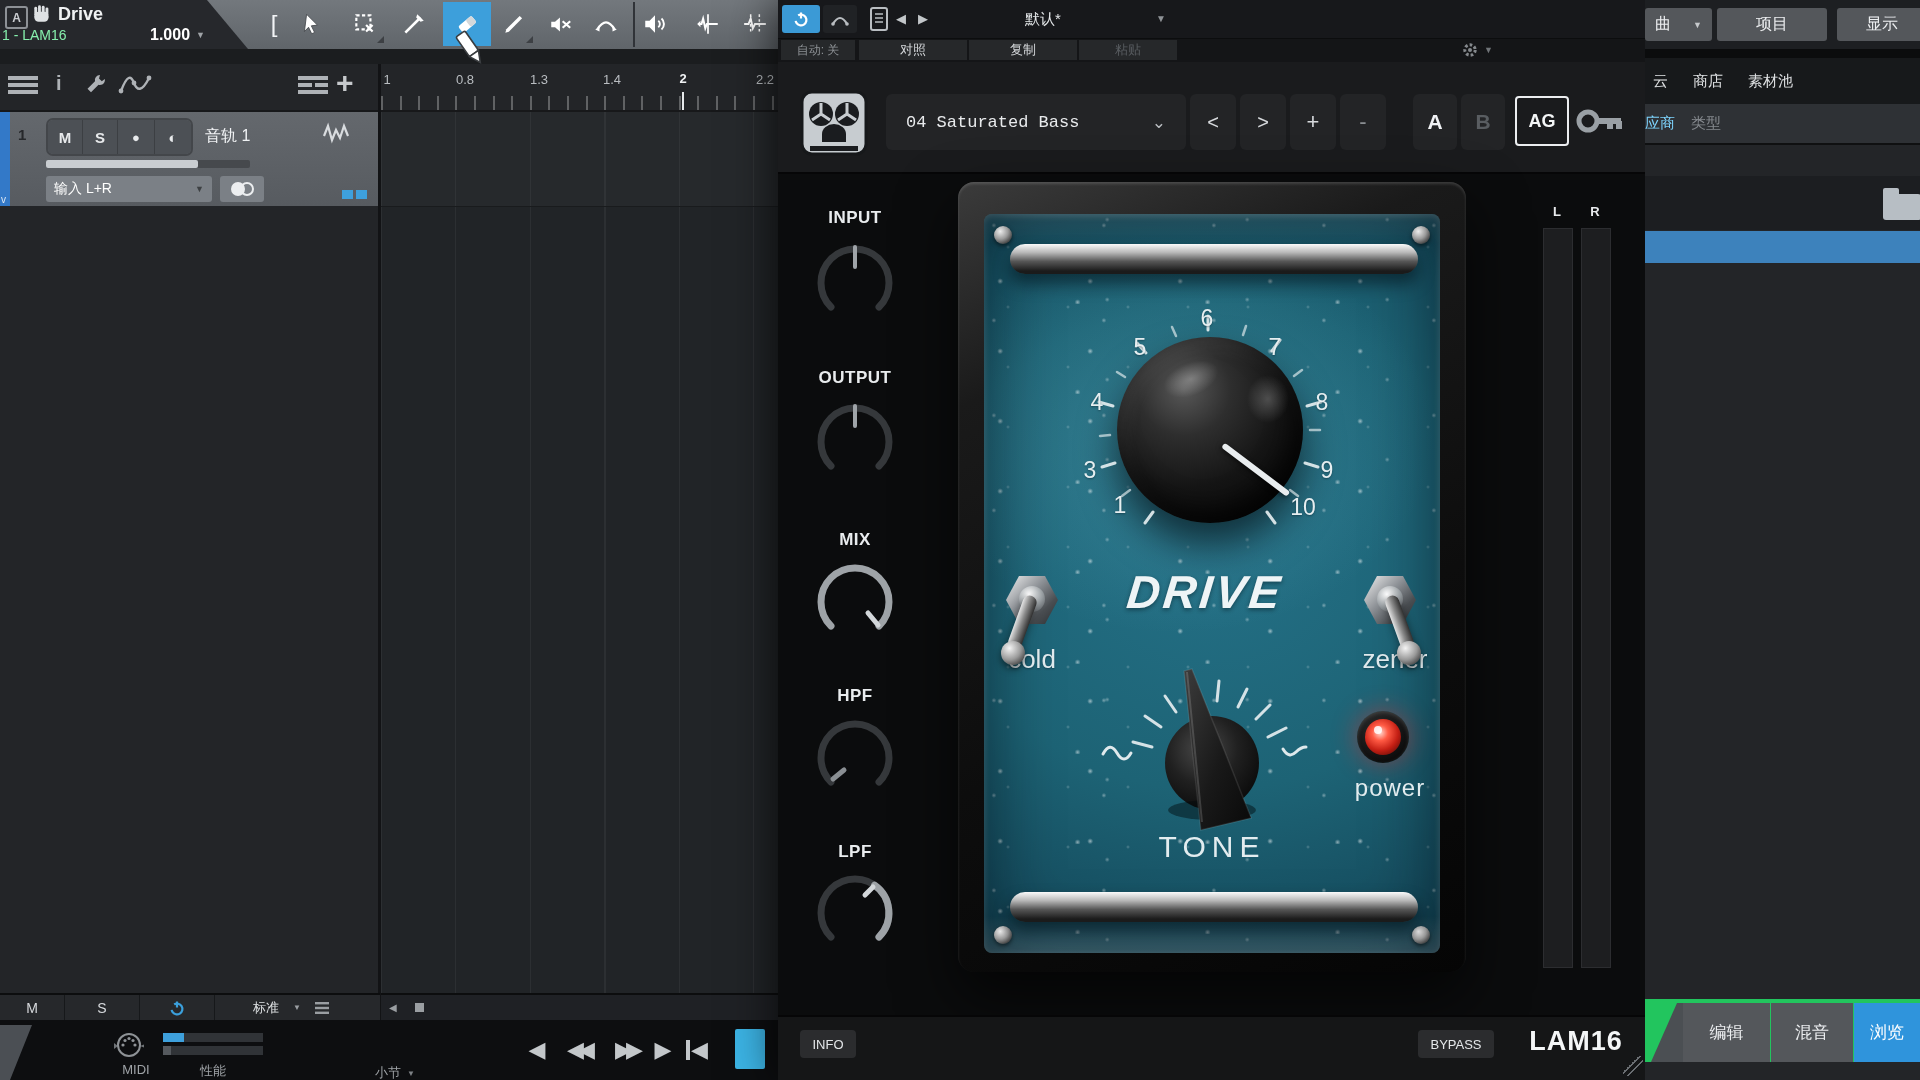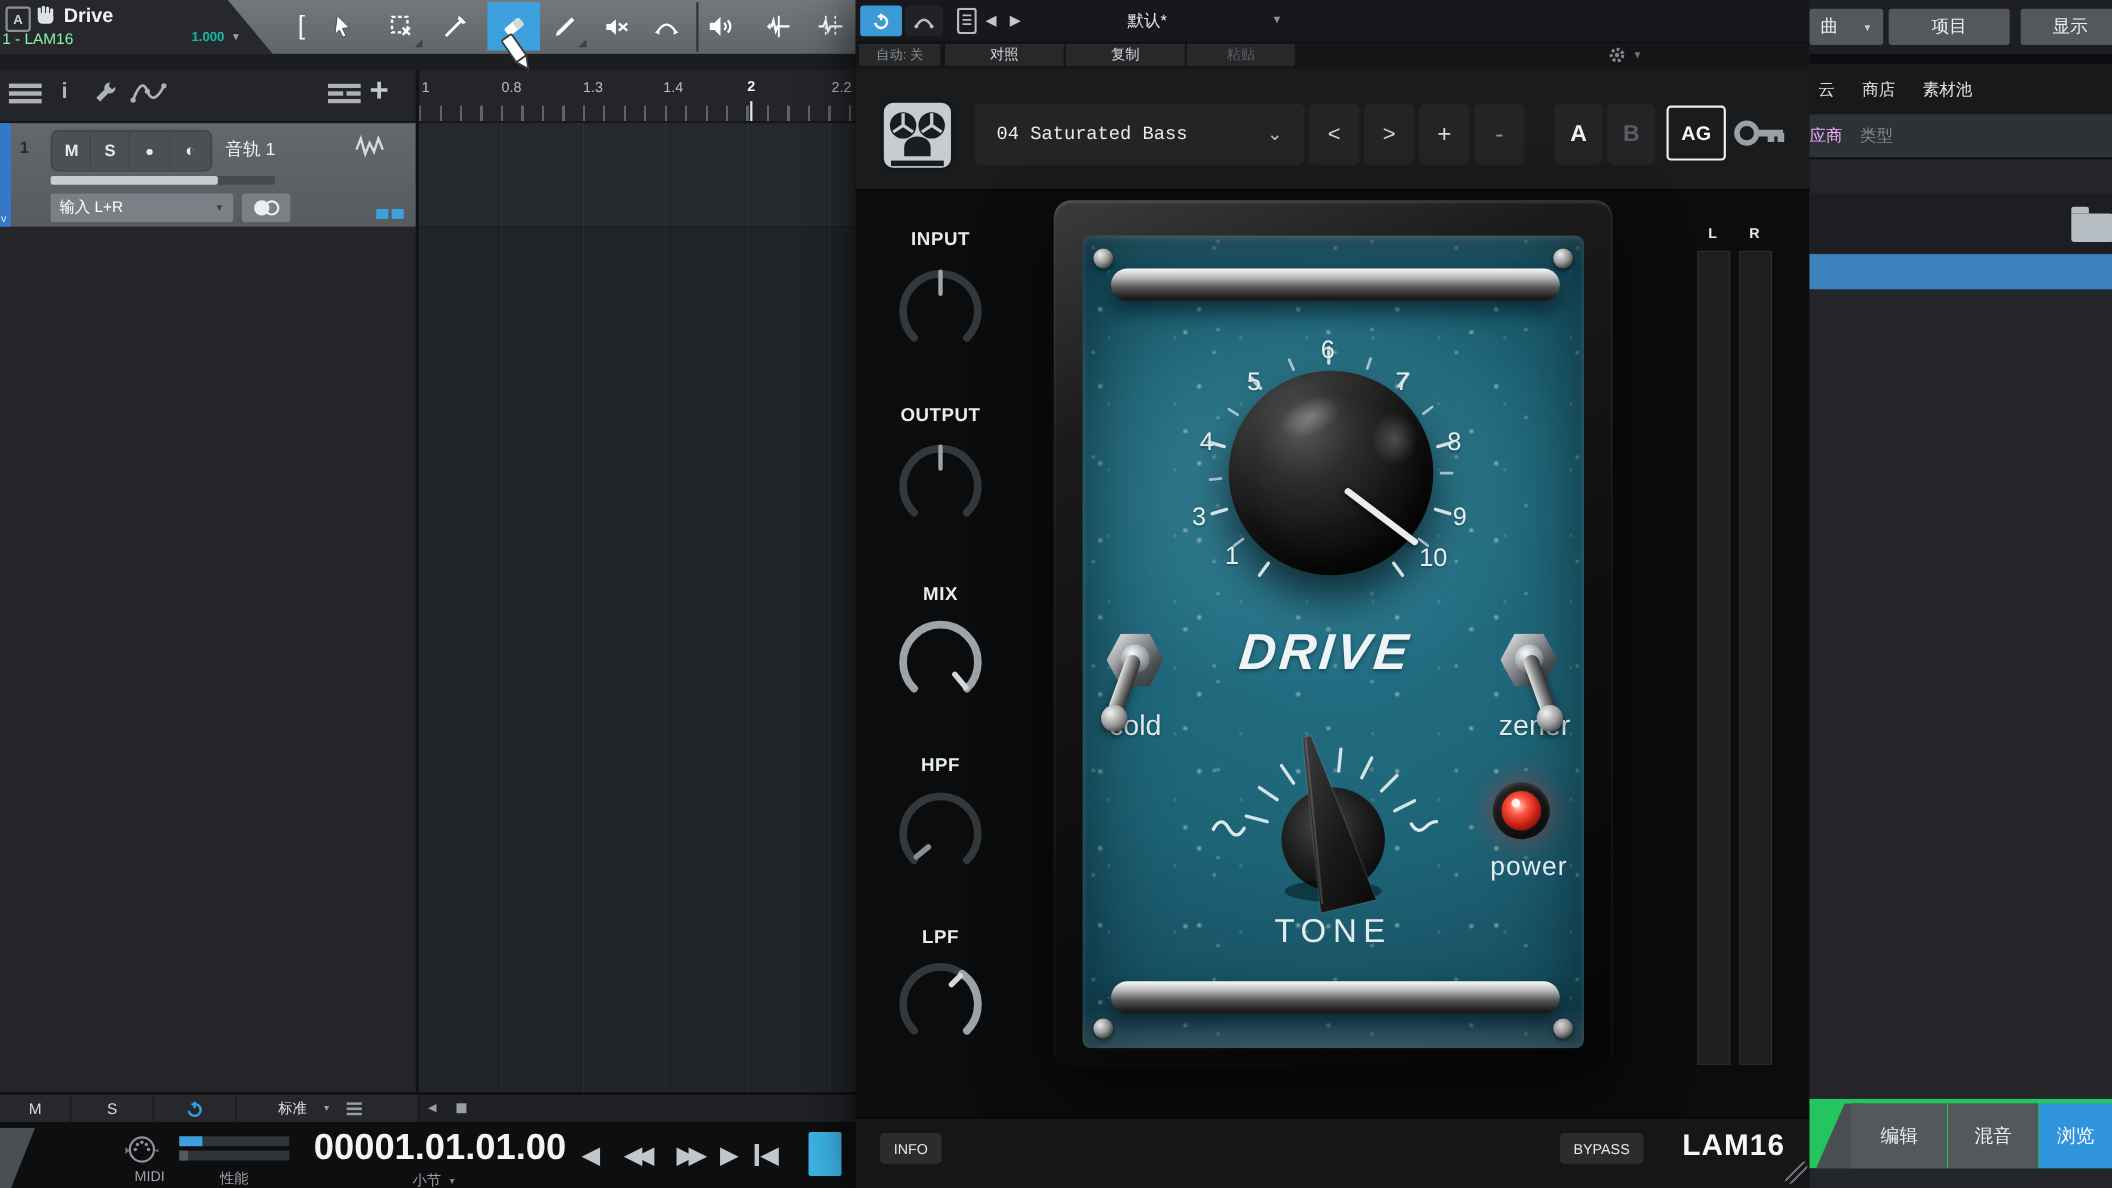--- a/index.html
+++ b/index.html
@@ -82,21 +82,21 @@
           <rect x="6.4" y="2" width="2.6" height="9" rx="1.3"></rect>
           <rect x="9.8" y="2.6" width="2.6" height="9" rx="1.3"></rect>
           <rect x="13.2" y="4" width="2.6" height="8" rx="1.3"></rect>
           <rect x="3" y="8" width="13" height="9" rx="4"></rect>
         </g>
       </svg>
   </span>
   <div class="abs" style="left:58px;top:4px;font-size:18px;font-weight:bold;color:#f0f2f3;">Drive</div>
   <div class="abs" style="left:2px;top:27px;font-size:14px;color:#86efac;">1 - LAM16</div>
   <div class="abs lft" style="left:150px;top:26px;">
-    <span style="font-size:12px;font-weight:bold;color:#14b8a6;margin-left:24px;">1.000</span>
+    <span style="font-size:16px;font-weight:bold;color:#ffffff;">1.000</span>
     <span style="font-size:9px;color:#9fa3a7;margin-left:6px;">▼</span>
   </div>
 
   <div class="abs ctr tool" style="left:252px;font-size:24px;color:#f2f4f6;">
       <span>[</span>
     </div>
   <div class="abs ctr tool" style="left:290px;">
     <svg viewBox="0 0 24 24">
         <path d="M7 3l10 10-5.6.7 3 6.1-2.7 1.2-2.9-6L5 19z" fill="#fff" stroke="#44484c" stroke-width=".8"></path>
       </svg>
@@ -301,21 +301,20 @@
         </svg>
       </span>
     <div class="abs" style="left:108px;top:42px;width:56px;text-align:center;font-size:13px;color:#9fa3a7;">MIDI</div>
     <div class="abs" style="left:163px;top:13px;width:100px;height:9px;background:#303337;">
       <div style="width:21px;height:9px;background:#3ea0dc;"></div>
     </div>
     <div class="abs" style="left:163px;top:26px;width:100px;height:9px;background:#303337;">
       <div style="width:8px;height:9px;background:#55595e;"></div>
     </div>
     <div class="abs" style="left:163px;top:42px;width:100px;text-align:center;font-size:13px;color:#9fa3a7;">性能</div>
-    <div class="abs" style="left:280px;top:4px;width:240px;text-align:center;font-size:33px;font-weight:bold;color:#f2f4f5;">00001.01.01.00</div>
     <div class="abs lft" style="left:375px;top:44px;gap:6px;">
       <span style="font-size:13px;color:#9fa3a7;">小节</span>
       <span style="font-size:8px;color:#7d8185;">▼</span>
     </div>
     <div class="abs ctr" style="left:524px;top:16px;width:26px;height:28px;font-size:22px;color:#c3c7ca;">
         <span>◀</span>
       </div>
     <div class="abs ctr" style="left:556px;top:16px;width:44px;height:28px;font-size:22px;color:#c3c7ca;letter-spacing:-6px;">
         <span>◀</span>
         <span>◀</span>
@@ -565,21 +564,21 @@
     </div>
     <div class="abs rtab ctr" style="left:72px;top:8px;width:110px;height:33px;">项目</div>
     <div class="abs rtab ctr" style="left:192px;top:8px;width:90px;height:33px;">显示</div>
     <div class="abs" style="left:0;top:49px;width:275px;height:9px;background:#0b0c0d;"></div>
     <div class="abs lft" style="left:0;top:58px;width:275px;height:46px;background:#17191b;gap:25px;padding-left:8px;font-size:15px;color:#dfe1e3;">
       <span>云</span>
       <span>商店</span>
       <span>素材池</span>
     </div>
     <div class="abs lft" style="left:0;top:104px;width:275px;height:41px;background:#2e3135;border-bottom:2px solid #0f1011;box-sizing:border-box;gap:16px;font-size:15px;">
-      <span style="color:#f0abfc;">应商</span>
+      <span style="color:#7dd3fc;">应商</span>
       <span style="color:#85898e;">类型</span>
     </div>
     <div class="abs" style="left:0;top:176px;width:275px;height:54px;background:#1c1e21;">
       <div class="abs" style="left:238px;top:12px;">
         <div style="width:16px;height:6px;background:#b7bec4;border-radius:2px 2px 0 0;"></div>
         <div style="width:38px;height:26px;background:#b7bec4;border-radius:0 3px 3px 3px;"></div>
       </div>
     </div>
     <div class="abs" style="left:0;top:231px;width:275px;height:32px;background:#3d82bc;"></div>
     <div class="abs" style="left:0;top:1008px;width:275px;height:9px;background:#0a0b0c;"></div>

